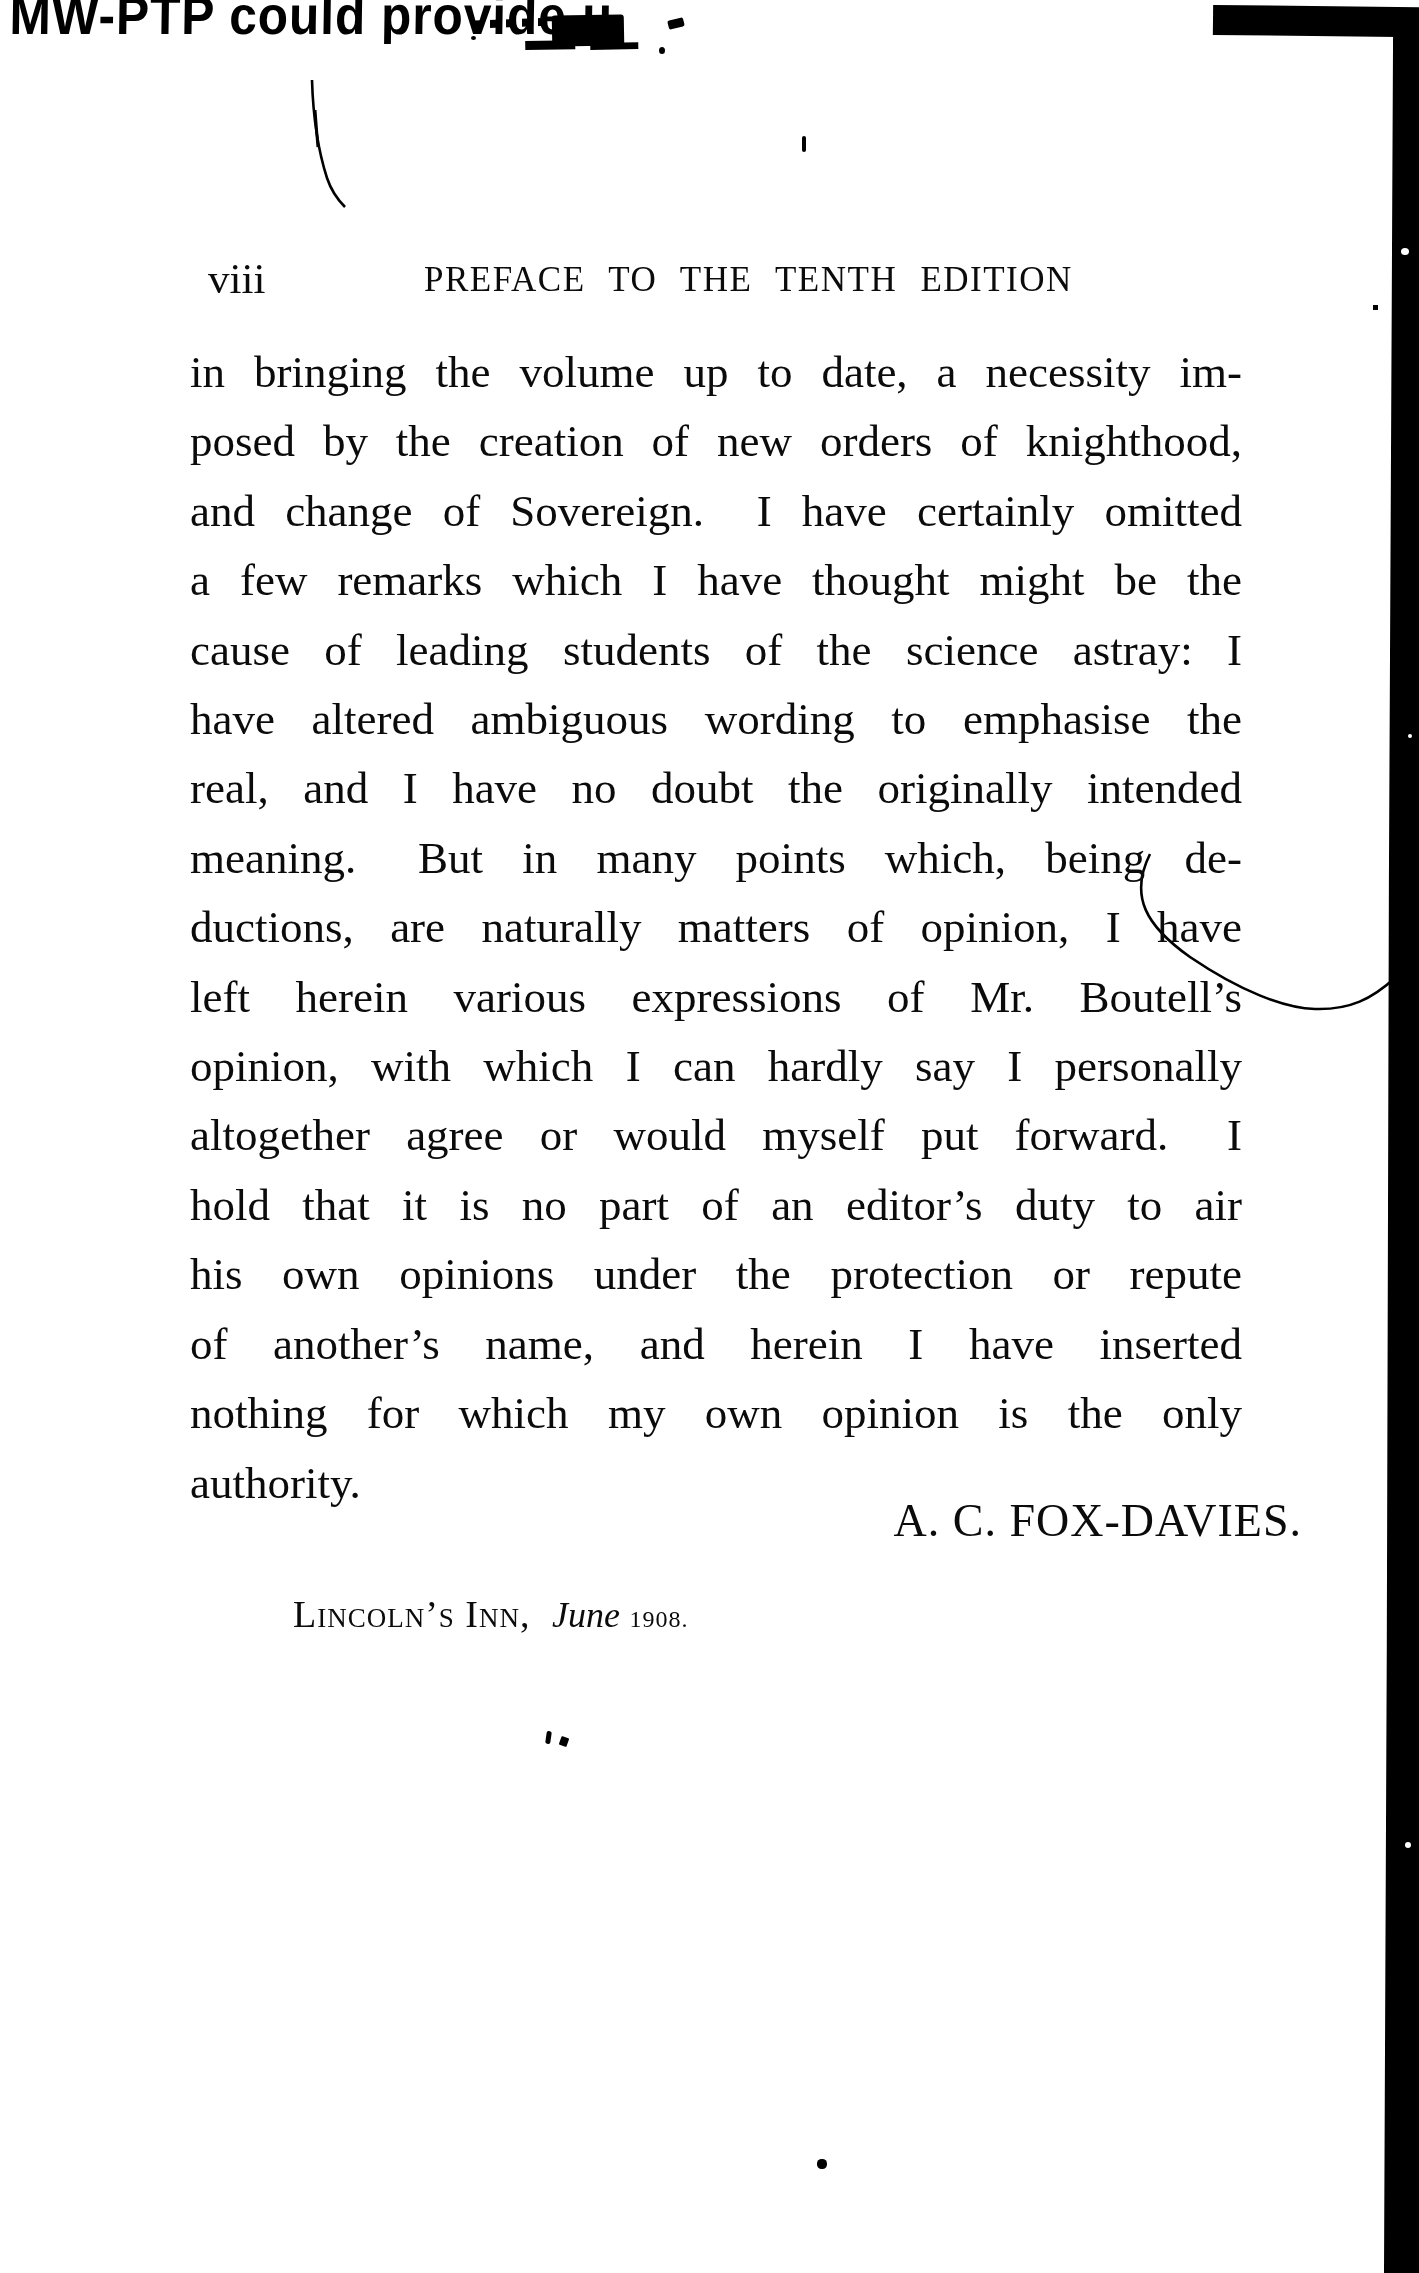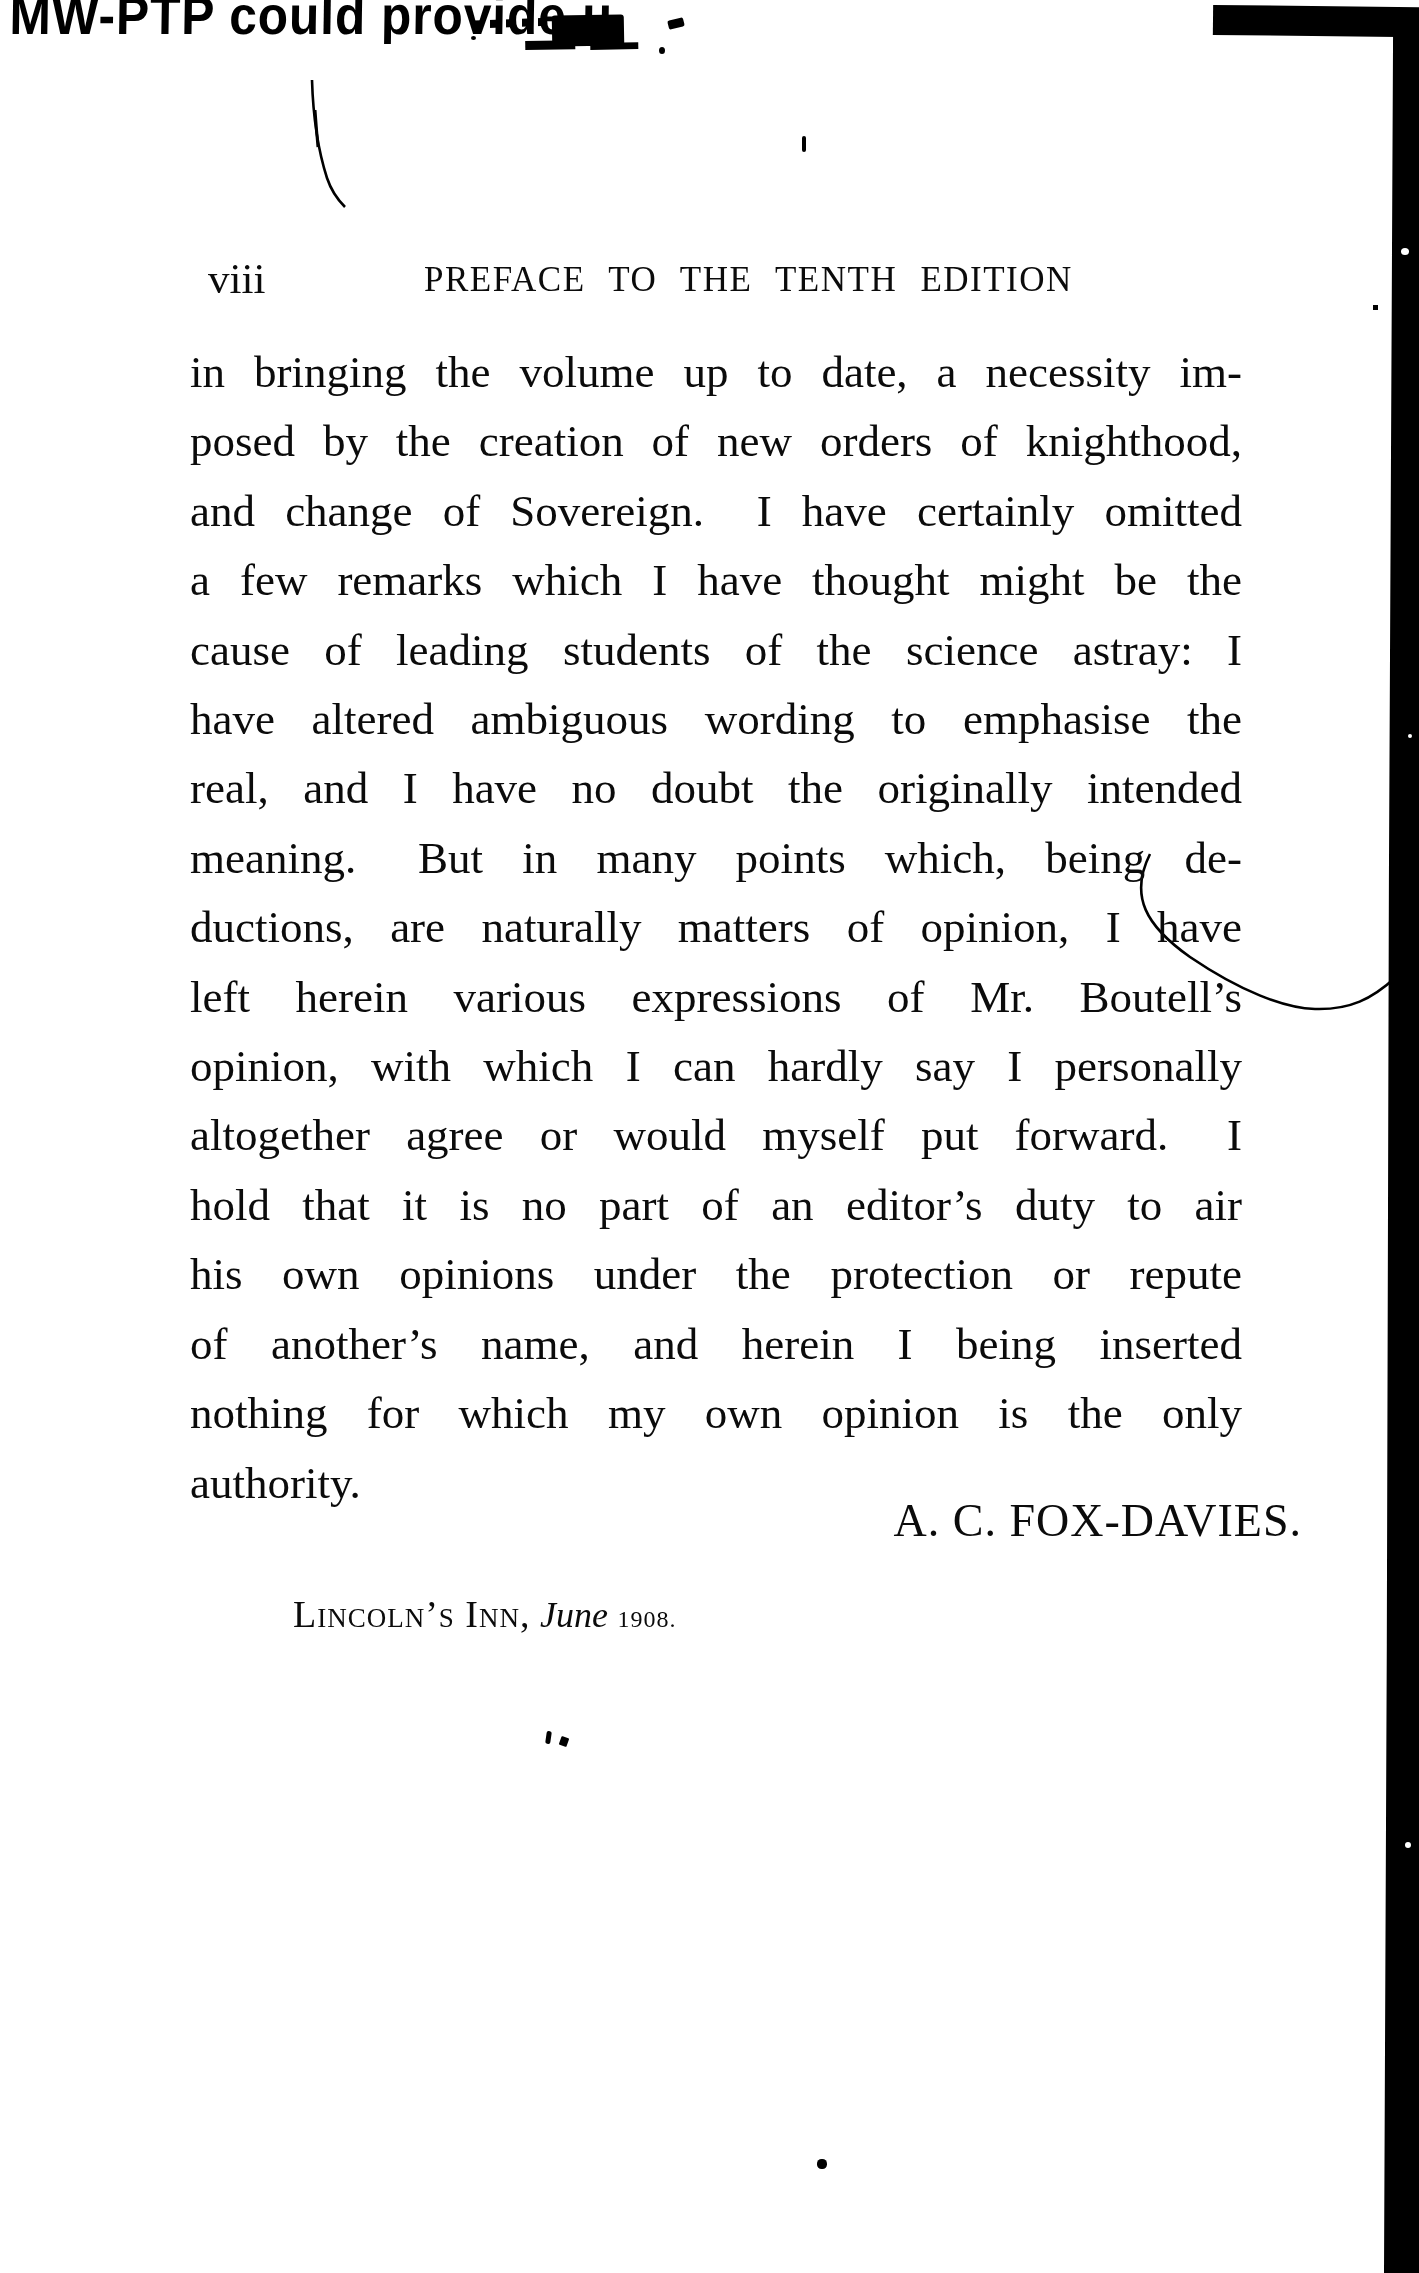--- a/index.html
+++ b/index.html
@@ -66,21 +66,21 @@
   
   .signature{
     position:absolute;right:117px;top:1494px;
     font-size:46px;letter-spacing:1px;white-space:nowrap;
   }
   .dateline{
     position:absolute;left:293px;top:1592px;
     font-size:38px;white-space:nowrap;
   }
   .dateline .sc{font-variant:small-caps;letter-spacing:1px;}
-  .dateline .it{font-style:italic;font-size:36px;}
+  .dateline .it{font-style:italic;font-size:36px;margin-left:12px;}
   .dateline .yr{font-size:24px;letter-spacing:1px;}
   
   .bar-top{
     position:absolute;left:1213px;top:5px;width:210px;height:30px;
     background:#000;
     transform:rotate(.6deg);transform-origin:left center;
   }
   .bar-right{
     position:absolute;left:1384px;top:26px;width:35px;height:2247px;
     background:#000;
@@ -127,21 +127,21 @@
     <div class="bodyline">cause of leading students of the science astray: I</div>
     <div class="bodyline">have altered ambiguous wording to emphasise the</div>
     <div class="bodyline">real, and I have no doubt the originally intended</div>
     <div class="bodyline">meaning.  But in many points which, being de-</div>
     <div class="bodyline">ductions, are naturally matters of opinion, I have</div>
     <div class="bodyline">left herein various expressions of Mr. Boutell’s</div>
     <div class="bodyline">opinion, with which I can hardly say I personally</div>
     <div class="bodyline">altogether agree or would myself put forward.  I</div>
     <div class="bodyline">hold that it is no part of an editor’s duty to air</div>
     <div class="bodyline">his own opinions under the protection or repute</div>
-    <div class="bodyline">of another’s name, and herein I being inserted</div>
+    <div class="bodyline">of another’s name, and herein I have inserted</div>
     <div class="bodyline">nothing for which my own opinion is the only</div>
     <div class="bodyline last">authority.</div>
   </div>
 
   <span class="signature">A. C. FOX-DAVIES.</span>
 
   <div class="dateline">
     <span class="sc">Lincoln’s Inn,</span>
     <span class="it">June</span>
     <span class="yr">1908.</span>

